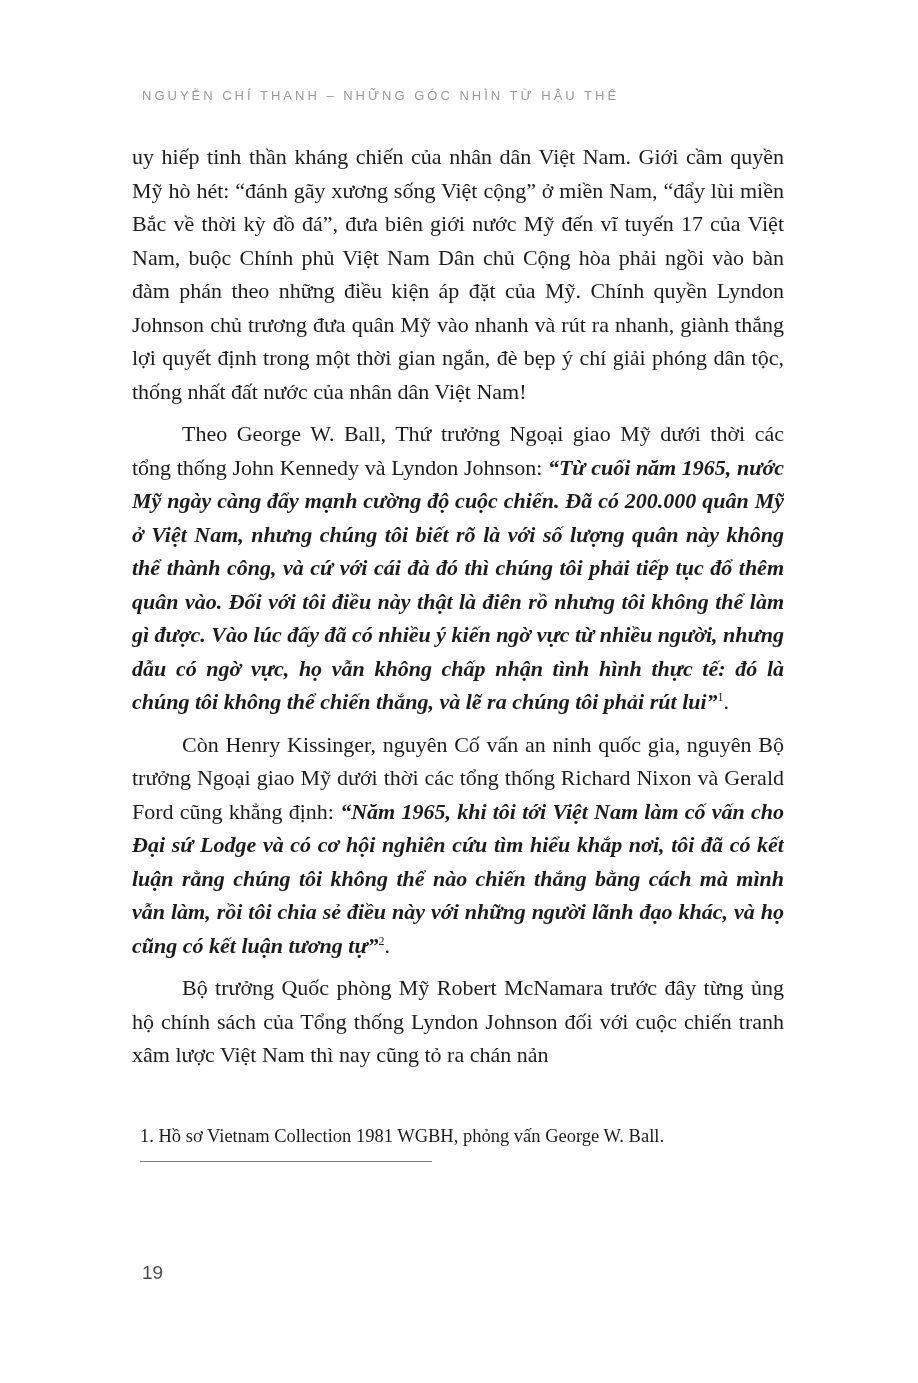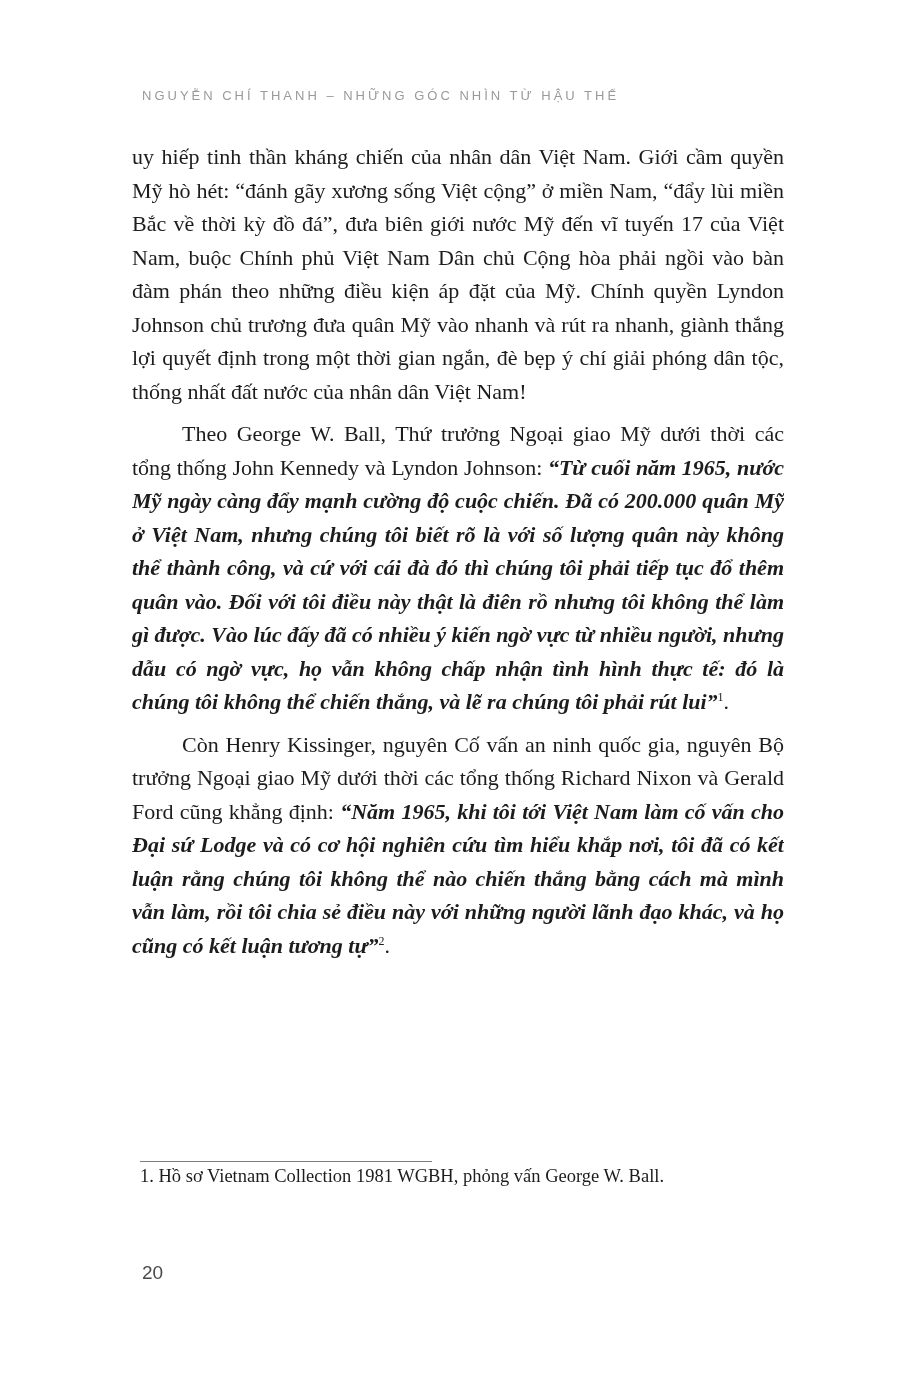--- a/index.html
+++ b/index.html
@@ -57,21 +57,21 @@
   .footnote-sep {
     position: absolute;
     top: 1161px;
     left: 140px;
     width: 292px;
     height: 0;
     border-top: 1px solid #7d7d7d;
   }
   .footnotes {
     position: absolute;
-    top: 1164px;
+    top: 1124px;
     left: 140px;
     width: 652px;
   }
   .footnotes p.footnote {
     margin: 0 0 13px 0;
     font-size: 18.5px;
     line-height: 24px;
     color: #1c1c1c;
     text-align: left;
   }
@@ -88,23 +88,24 @@
 <body>
 
 <div class="page">
 
   <div class="running-header">NGUYỄN CHÍ THANH – NHỮNG GÓC NHÌN TỪ HẬU THẾ</div>
 
   <div class="content">
       <p class="para"><span>uy hiếp tinh thần kháng chiến của nhân dân Việt Nam. Giới cầm quyền Mỹ hò hét: “đánh gãy xương sống Việt cộng” ở miền Nam, “đẩy lùi miền Bắc về thời kỳ đồ đá”, đưa biên giới nước Mỹ đến vĩ tuyến 17 của Việt Nam, buộc Chính phủ Việt Nam Dân chủ Cộng hòa phải ngồi vào bàn đàm phán theo những điều kiện áp đặt của Mỹ. Chính quyền Lyndon Johnson chủ trương đưa quân Mỹ vào nhanh và rút ra nhanh, giành thắng lợi quyết định trong một thời gian ngắn, đè bẹp ý chí giải phóng dân tộc, thống nhất đất nước của nhân dân Việt Nam!</span></p>
       <p class="para indent"><span>Theo George W. Ball, Thứ trưởng Ngoại giao Mỹ dưới thời các tổng thống John Kennedy và Lyndon Johnson: </span><span class="italic">“Từ cuối năm 1965, nước Mỹ ngày càng đẩy mạnh cường độ cuộc chiến. Đã có 200.000 quân Mỹ ở Việt Nam, nhưng chúng tôi biết rõ là với số lượng quân này không thể thành công, và cứ với cái đà đó thì chúng tôi phải tiếp tục đổ thêm quân vào. Đối với tôi điều này thật là điên rồ nhưng tôi không thể làm gì được. Vào lúc đấy đã có nhiều ý kiến ngờ vực từ nhiều người, nhưng dẫu có ngờ vực, họ vẫn không chấp nhận tình hình thực tế: đó là chúng tôi không thể chiến thắng, và lẽ ra chúng tôi phải rút lui”</span><sup class="fn-ref">1</sup><span>.</span></p>
       <p class="para indent"><span>Còn Henry Kissinger, nguyên Cố vấn an ninh quốc gia, nguyên Bộ trưởng Ngoại giao Mỹ dưới thời các tổng thống Richard Nixon và Gerald Ford cũng khẳng định: </span><span class="italic">“Năm 1965, khi tôi tới Việt Nam làm cố vấn cho Đại sứ Lodge và có cơ hội nghiên cứu tìm hiểu khắp nơi, tôi đã có kết luận rằng chúng tôi không thể nào chiến thắng bằng cách mà mình vẫn làm, rồi tôi chia sẻ điều này với những người lãnh đạo khác, và họ cũng có kết luận tương tự”</span><sup class="fn-ref">2</sup><span>.</span></p>
+      <p class="para indent"><span>Bộ trưởng Quốc phòng Mỹ Robert McNamara trước đây từng ủng hộ chính sách của Tổng thống Lyndon Johnson đối với cuộc chiến tranh xâm lược Việt Nam thì nay cũng tỏ ra chán nản</span></p>
     </div>
 
   <div class="footnote-sep"></div>
 
   <div class="footnotes">
       <p class="footnote">1. Hồ sơ Vietnam Collection 1981 WGBH, phỏng vấn George W. Ball.</p>
     </div>
 
-  <div class="page-number">20</div>
+  <div class="page-number">19</div>
 
 </div>
 
 </body></html>

